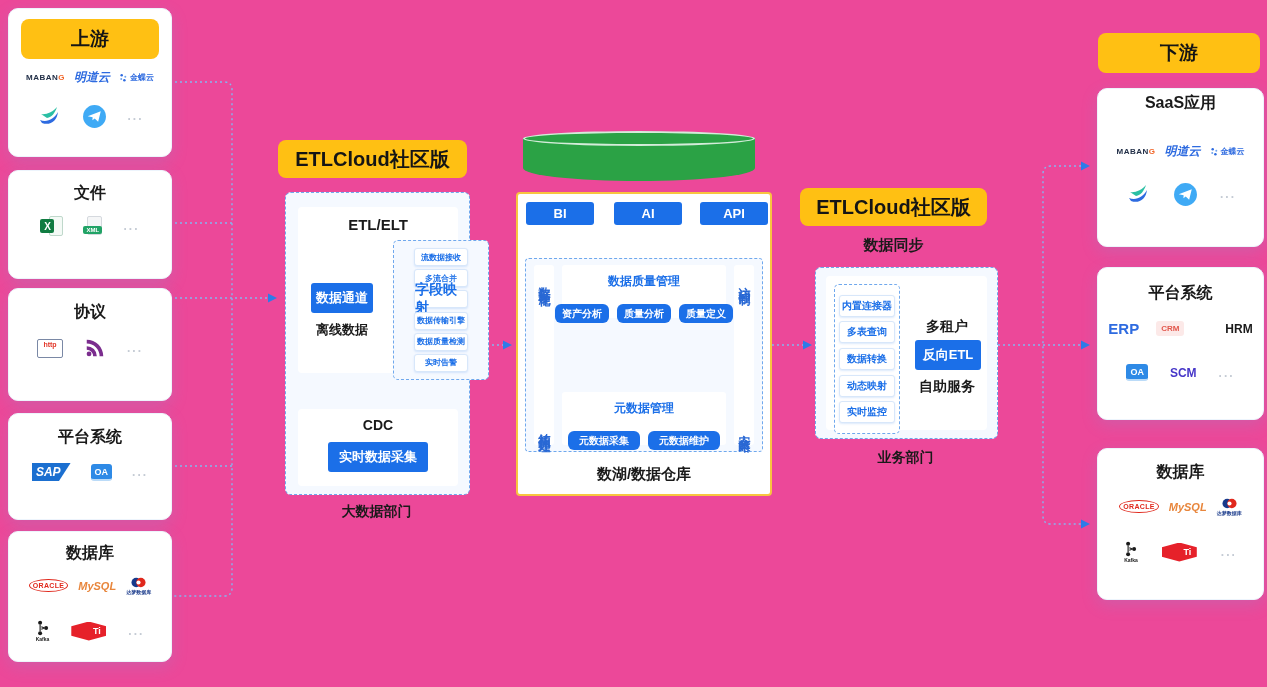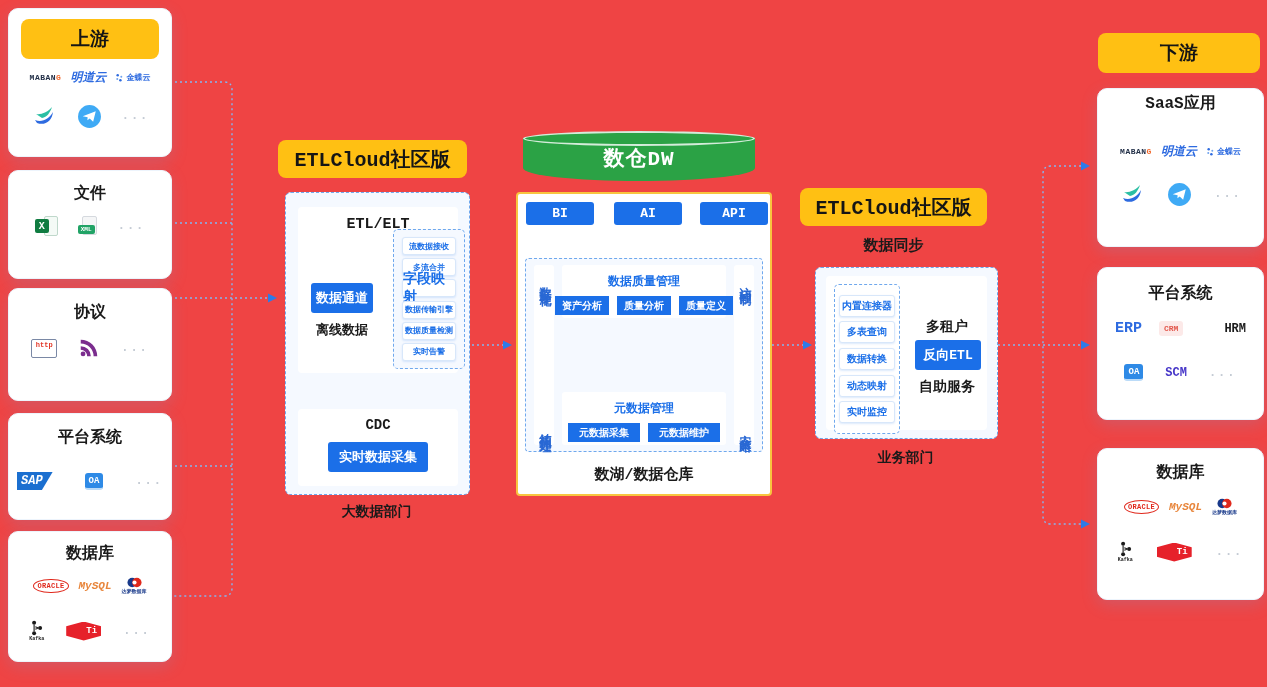--- a/index.html
+++ b/index.html
@@ -1,17 +1,17 @@
 <!DOCTYPE html>
 <html><head>
 <meta charset="utf-8">
 <style>
   html,body{margin:0;padding:0;background:#fff;}
-  .canvas{position:relative;width:1267px;height:687px;background:#ef4444;overflow:hidden;
-          font-family:Liberation Mono, monospace;color:#1a1a1a;}
+  .canvas{position:relative;width:1267px;height:687px;background:#ec4899;overflow:hidden;
+          font-family:Liberation Sans, sans-serif;color:#1a1a1a;}
   svg.connectors{position:absolute;left:0;top:0;width:1267px;height:687px;pointer-events:none;}
   .dot{stroke:#85B5F0;stroke-width:1.4;stroke-dasharray:2 3;fill:none;}
   .head{fill:#2E7BE8;}
 
   .card{position:absolute;background:#fff;border:1px solid #EDF4FC;border-radius:10px;
         box-shadow:0 5px 16px rgba(120,160,220,.22);}
   .badge{position:absolute;background:#FFC013;border-radius:8px;display:flex;align-items:center;
          justify-content:center;font-weight:bold;color:#151515;}
   .ctitle{position:absolute;left:0;right:0;text-align:center;font-weight:bold;font-size:16px;color:#1a1a1a;}
   .row{position:absolute;left:0;right:0;display:flex;align-items:center;justify-content:center;gap:16px;}
@@ -36,21 +36,21 @@
 
   .dwbox{position:absolute;background:#fff;border:2px solid #F8C53F;border-radius:4px;}
   .strip{position:absolute;width:20px;background:#fff;border-radius:3px;display:flex;flex-direction:column;
          align-items:center;justify-content:space-between;padding:12px 0;box-sizing:border-box;}
   .vtext{writing-mode:vertical-rl;text-orientation:upright;font-size:12px;font-weight:bold;
          color:#2968D4;letter-spacing:2px;}
   .sectionbox{position:absolute;left:36px;width:164px;background:#fff;border-radius:3px;}
   .sec-title{text-align:center;font-size:12px;font-weight:bold;color:#1B6FE8;padding-top:8px;}
   .sec-btns{display:flex;justify-content:center;gap:8px;margin-top:6px;}
   .secbtn{background:#1B6FE8;color:#fff;font-size:10px;font-weight:bold;height:19px;min-width:48px;
-          display:flex;align-items:center;justify-content:center;border-radius:0;padding:0 3px;}
+          display:flex;align-items:center;justify-content:center;border-radius:6px;padding:0 3px;margin-top:8px;}
   .secbtn.wide{min-width:66px;}
 
   
   .lg-mabang{font-size:8px;font-weight:900;letter-spacing:.5px;color:#233048;}
   .lg-mabang .g{color:#F2672A;}
   .lg-mingdao{font-size:12px;font-weight:900;font-style:italic;color:#2E6BE0;}
   .lg-kingdee{font-size:8px;font-weight:bold;color:#2E6BE0;display:inline-flex;align-items:center;gap:2px;}
   .more{color:#C4CBD4;font-weight:900;letter-spacing:2px;font-size:12px;line-height:8px;}
   .ic-excel{position:relative;width:23px;height:20px;display:inline-block;}
   .ic-excel .page{position:absolute;right:0;top:0;width:14px;height:20px;background:#F4FAF6;
@@ -170,21 +170,21 @@
         <circle cx="5.5" cy="18.5" r="2.6" fill="#7B2D8E"></circle>
         <path d="M3 10 a11 11 0 0 1 11 11 h-4 a7 7 0 0 0 -7 -7 z" fill="#7B2D8E"></path>
         <path d="M3 3 a18 18 0 0 1 18 18 h-4 a14 14 0 0 0 -14 -14 z" fill="#7B2D8E"></path>
       </svg>
       <span class="more">...</span>
     </div>
   </div>
 
   <div class="card" style="left:8px;top:413px;width:162px;height:105px">
     <div class="ctitle" style="top:13px">平台系统</div>
-    <div class="row" style="top:58px;gap:32px">
+    <div class="row" style="top:49px;gap:20px">
       <span class="lg-sap">SAP</span>
       <span class="lg-oa">OA</span>
       <span class="more">...</span>
     </div>
   </div>
 
   <div class="card" style="left:8px;top:531px;width:162px;height:129px">
     <div class="ctitle" style="top:11px">数据库</div>
     <div class="row" style="top:44px;gap:10px">
       <span class="lg-oracle">ORACLE</span>
@@ -214,40 +214,39 @@
   </div>
 
   <div class="badge" style="left:278px;top:140px;width:189px;height:38px;font-size:20px">
     <span>ETLCloud社区版</span>
   </div>
   <div class="dashedbox" style="left:285px;top:192px;width:183px;height:301px">
     <div class="whitebox" style="left:12px;top:14px;width:160px;height:166px">
       <div class="ctitle" style="top:9px;font-size:15px">ETL/ELT</div>
       <div class="bluebtn" style="left:13px;top:76px;width:62px;height:30px;font-size:13px">数据通道</div>
       <div class="blabel" style="left:6px;top:114px;width:76px;font-size:13px">离线数据</div>
-      <div class="pillcol" style="left:95px;top:22px;width:62px;height:130px;padding:4px 4px">
+      <div class="pillcol" style="left:95px;top:33px;width:62px;height:130px;padding:4px 16px">
         <span class="pill" style="width:52px;height:16px;font-size:8px">流数据接收</span>
         <span class="pill" style="width:52px;height:16px;font-size:8px">多流合并</span>
         <span class="pill" style="width:52px;height:16px;font-size:14px">字段映射</span>
         <span class="pill" style="width:52px;height:16px;font-size:8px">数据传输引擎</span>
         <span class="pill" style="width:52px;height:16px;font-size:8px">数据质量检测</span>
         <span class="pill" style="width:52px;height:16px;font-size:8px">实时告警</span>
       </div>
     </div>
     <div class="whitebox" style="left:12px;top:216px;width:160px;height:77px">
       <div class="ctitle" style="top:8px;font-size:14px">CDC</div>
       <div class="bluebtn" style="left:30px;top:33px;width:100px;height:30px;font-size:13px">实时数据采集</div>
     </div>
   </div>
   <div class="blabel" style="left:285px;top:503px;width:183px;font-size:14px">大数据部门</div>
 
   <div class="cylinder" style="left:523px;top:131px;width:232px;height:50px">
     <div class="cyl-body"></div>
     <div class="cyl-top"></div>
-    <div class="cyl-label">数仓DW</div>
   </div>
 
   <div class="dwbox" style="left:516px;top:192px;width:252px;height:300px">
     <div class="bluebtn" style="left:8px;top:8px;width:68px;height:23px;font-size:13px">BI</div>
     <div class="bluebtn" style="left:96px;top:8px;width:68px;height:23px;font-size:13px">AI</div>
     <div class="bluebtn" style="left:182px;top:8px;width:68px;height:23px;font-size:13px">API</div>
 
     <div class="dashedbox" style="left:7px;top:64px;width:236px;height:192px;border-radius:4px">
       <div class="strip" style="left:8px;top:6px;height:180px">
         <span class="vtext">数据标准化</span>

